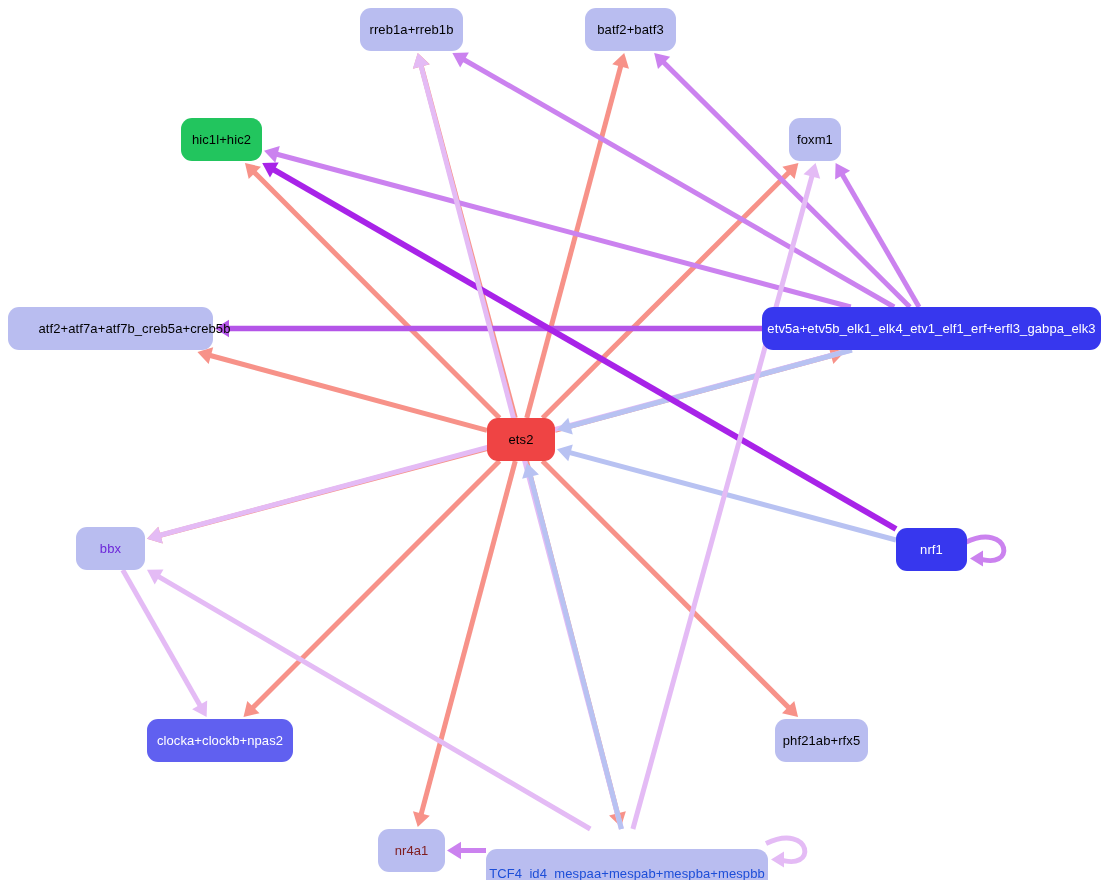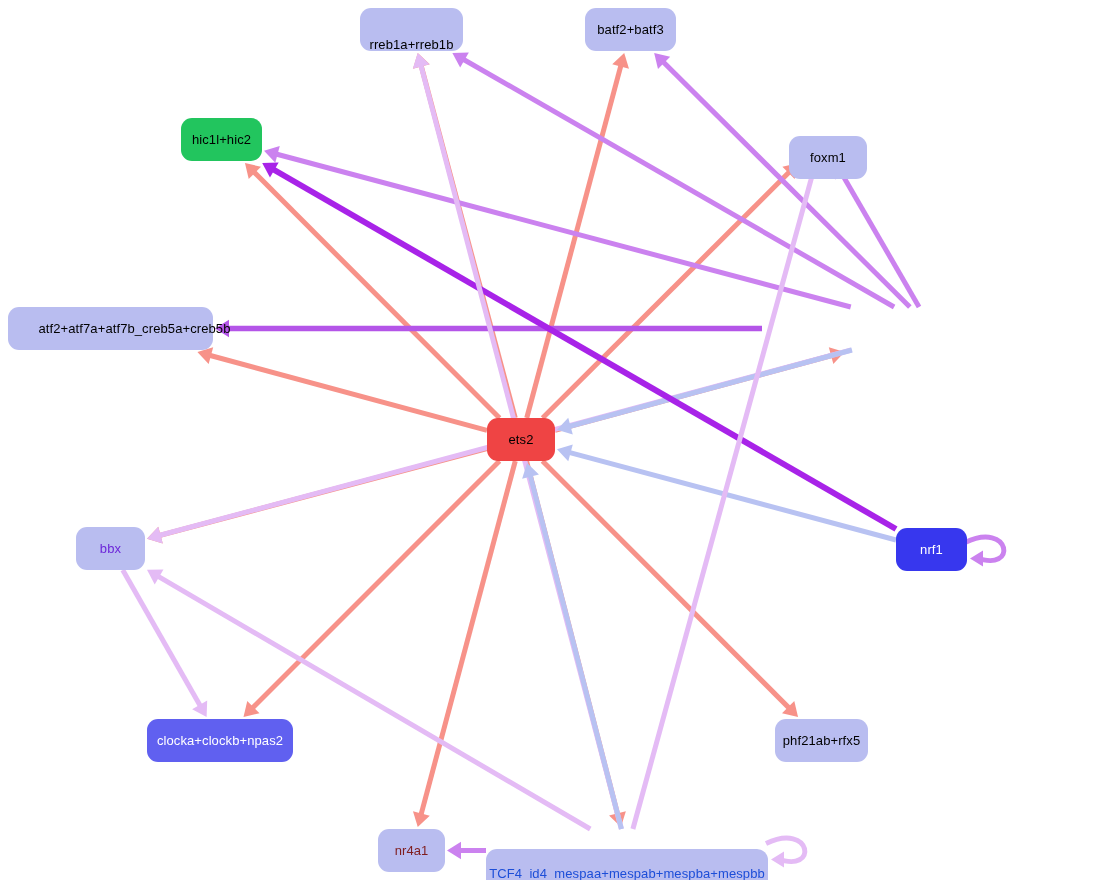--- a/index.html
+++ b/index.html
@@ -97,34 +97,37 @@
       <line x1="621.4549878345499" y1="829" x2="529.9277908747368" y2="474.1162457501588" stroke="#b8c2f2" stroke-width="5" stroke-linecap="butt"></line>
       <path d="M 527.0608272506083 463 L 538.9620906521047 474.38869305268184 L 522.1521580543035 478.7241014599006 Z" fill="#b8c2f2"></path>
       <line x1="486" y1="850.5" x2="458.48" y2="850.5" stroke="#cb82ef" stroke-width="5" stroke-linecap="butt"></line>
       <path d="M 447 850.5 L 461 841.82 L 461 859.18 Z" fill="#cb82ef"></path>
       <path d="M 766 843.5 C 812 821.5, 819 874.5, 777 858.5" fill="none" stroke="#e4bbf5" stroke-width="5"></path>
       <path d="M 771 859.5 L 784 851.44 L 784 867.56 Z" fill="#e4bbf5"></path>
       <line x1="122.76171875" y1="570" x2="200.9103733461726" y2="707.0277779220561" stroke="#e4bbf5" stroke-width="5" stroke-linecap="butt"></line>
       <path d="M 206.59765625 717 L 192.12197260103335 709.1388942956452 L 207.20191818231444 700.5386128313208 Z" fill="#e4bbf5"></path>
     </svg>
   <div id="nodes-layer" style="position: absolute; left: 0px; top: 0px; width: 1109px; height: 880px;">
-      <div class="node" style="left: 360px; top: 8px; width: 103px; height: 43px; background: rgb(185, 189, 240); color: rgb(0, 0, 0); align-items: flex-end;">
+      <div class="node" style="left: 360px; top: 8px; width: 103px; height: 43px; background: rgb(185, 189, 240); color: rgb(0, 0, 0);">
         <span class="node-label">rreb1a+rreb1b</span>
       </div>
       <div class="node" style="left: 585px; top: 8px; width: 91px; height: 43px; background: rgb(185, 189, 240); color: rgb(0, 0, 0);">
         <span class="node-label">batf2+batf3</span>
       </div>
       <div class="node" style="left: 181px; top: 118px; width: 81px; height: 43px; background: #22c55e; color: rgb(0, 0, 0);">
         <span class="node-label">hic1l+hic2</span>
       </div>
-      <div class="node" style="left: 789px; top: 136px; width: 78px; height: 43px; background: rgb(185, 189, 240); color: rgb(0, 0, 0);">
+      <div class="node" style="left: 789px; top: 118px; width: 52px; height: 43px; background: rgb(185, 189, 240); color: rgb(0, 0, 0);">
         <span class="node-label">foxm1</span>
       </div>
       <div class="node" style="left: 8px; top: 307px; width: 205px; height: 43px; background: rgb(185, 189, 240); color: rgb(0, 0, 0); padding-left: 48px;">
         <span class="node-label">atf2+atf7a+atf7b_creb5a+creb5b</span>
+      </div>
+      <div class="node" style="left: 762px; top: 307px; width: 339px; height: 43px; background: rgb(55, 55, 238); color: rgb(255, 255, 255);">
+        <span class="node-label">etv5a+etv5b_elk1_elk4_etv1_elf1_erf+erfl3_gabpa_elk3</span>
       </div>
       <div class="node" style="left: 487px; top: 418px; width: 68px; height: 43px; background: #ef4444; color: rgb(0, 0, 0);">
         <span class="node-label">ets2</span>
       </div>
       <div class="node" style="left: 76px; top: 527px; width: 69px; height: 43px; background: rgb(185, 189, 240); color: #6d28d9;">
         <span class="node-label">bbx</span>
       </div>
       <div class="node" style="left: 896px; top: 528px; width: 71px; height: 43px; background: rgb(55, 55, 238); color: rgb(255, 255, 255);">
         <span class="node-label">nrf1</span>
       </div>

